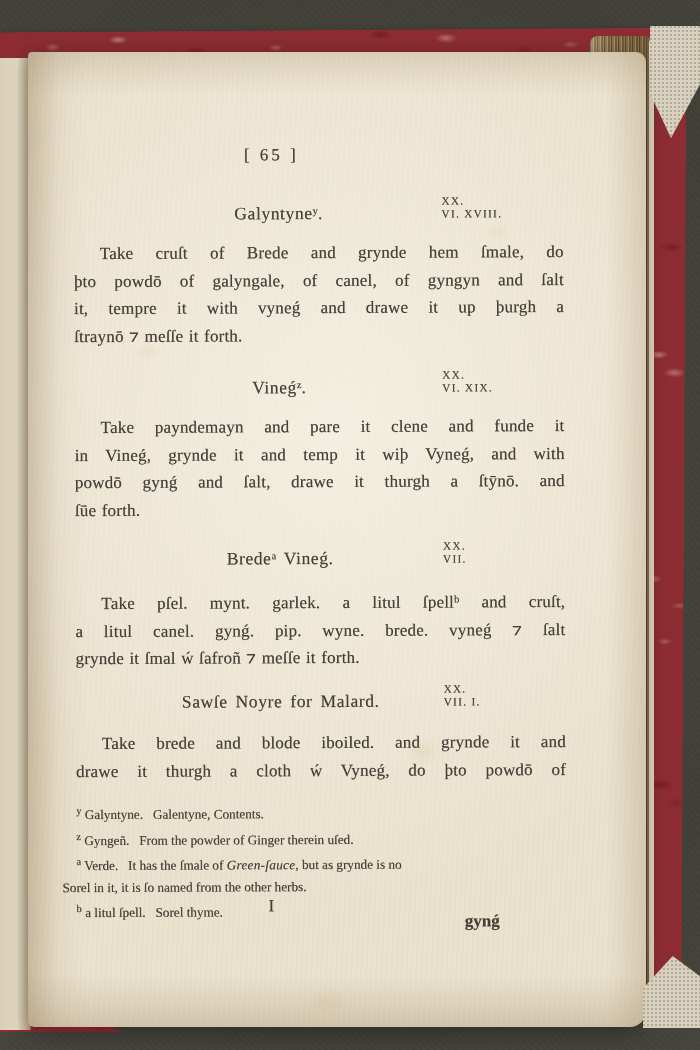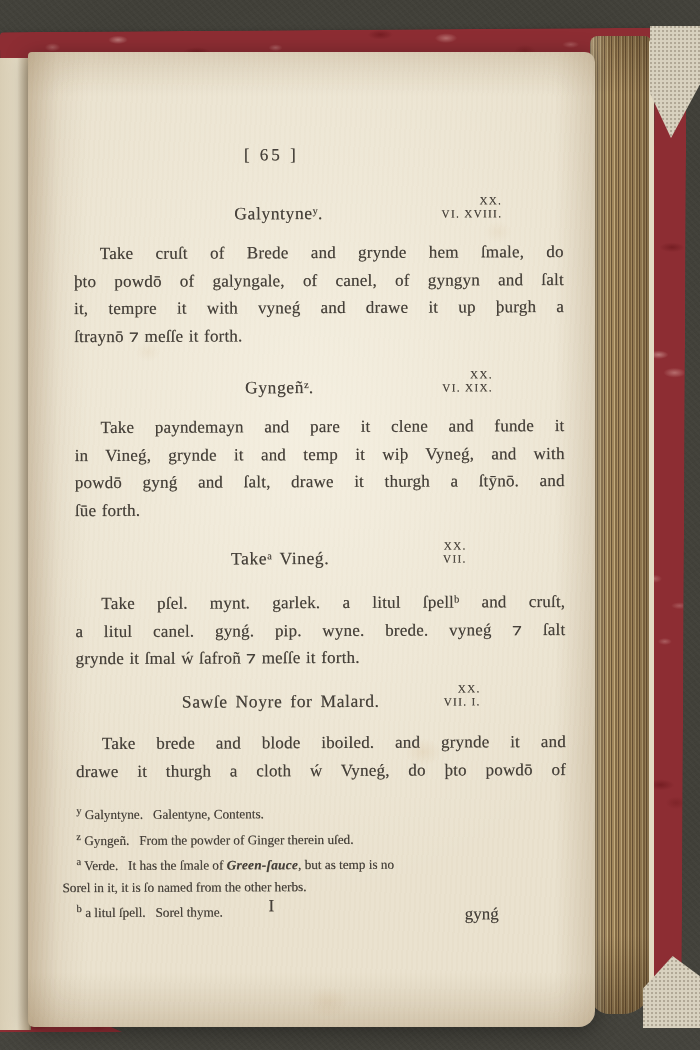--- a/index.html
+++ b/index.html
@@ -41,21 +41,21 @@
     background-image:radial-gradient(circle at 1px 1px, rgba(118,108,88,0.4) 1px, transparent 1.6px);
     background-size:4px 4px;}
   .vellum-tr{position:absolute;left:650px;top:26px;width:50px;height:112px;z-index:3;
     clip-path:polygon(0 0,100% 0,100% 52%,42% 100%,0 60%);}
   .vellum-br{position:absolute;left:643px;top:956px;width:57px;height:72px;z-index:3;
     clip-path:polygon(0 45%,52% 0,100% 28%,100% 100%,0 100%);}
 
   .facing-page{position:absolute;left:0;top:58px;width:31px;height:972px;z-index:1;
     background:linear-gradient(90deg,#d8cdb4,#e5dcc5 55%,#bcab8e 92%,#86765a);}
 
-  .page{position:absolute;left:28px;top:52px;width:567px;height:975px;z-index:2;
+  .page{position:absolute;left:28px;top:52px;width:618px;height:975px;z-index:2;
     background-color:#eae2cf;border-radius:4px 10px 16px 6px;
     background-image:
       radial-gradient(26px 20px at 395px 700px, rgba(185,140,80,0.12), transparent 70%),
       radial-gradient(18px 14px at 120px 300px, rgba(185,140,80,0.08), transparent 70%),
       radial-gradient(30px 22px at 300px 950px, rgba(185,140,80,0.10), transparent 70%),
       radial-gradient(20px 16px at 470px 180px, rgba(185,140,80,0.08), transparent 70%),
       radial-gradient(90% 65% at 50% 38%, rgba(255,252,242,0.5), transparent 75%),
       linear-gradient(90deg, rgba(140,110,70,0.30), rgba(140,110,70,0.07) 30px, transparent 60px),
       linear-gradient(270deg, rgba(140,110,70,0.16), transparent 40px),
       linear-gradient(0deg, rgba(140,110,70,0.20), transparent 55px),
@@ -66,38 +66,38 @@
   .textcol{position:absolute;left:47px;top:0;width:490px;height:100%;
     color:#45403a;transform:rotate(-0.25deg);
     text-shadow:0.2px 0.2px 0.4px rgba(62,52,40,0.55);}
 
   .pageno{position:absolute;left:73px;top:93px;width:250px;text-align:center;
     font-size:17px;letter-spacing:3px;white-space:pre;}
 
   .sechead{position:absolute;left:0;width:490px;height:30px;}
   .sectitle{width:410px;text-align:center;font-size:17.5px;letter-spacing:0.6px;word-spacing:3px;}
   .ref{position:absolute;left:368px;top:-8px;font-size:11px;line-height:12.5px;
-    letter-spacing:1.4px;white-space:pre;text-align:right;}
+    letter-spacing:1.4px;white-space:pre;}
 
   .para{position:absolute;left:0;width:490px;font-size:17px;line-height:27.5px;
     letter-spacing:0.2px;word-spacing:1px;}
   .pline{text-align:justify;text-align-last:justify;}
   .pline.first{text-indent:26px;}
   .pline.last{text-align-last:left;}
 
   .sup{font-size:10.5px;vertical-align:5px;letter-spacing:0;}
 
   .footnotes{position:absolute;left:0;top:747px;width:492px;font-size:13.2px;line-height:21.5px;}
   .fn{white-space:pre-wrap;}
   .fn .outdent{margin-left:-14px;display:block;}
-  .fn i{letter-spacing:0.3px;font-weight:bold;}
+  .fn i{letter-spacing:0.3px;}
 
   .bottomline{position:absolute;left:0;top:844px;width:490px;height:30px;font-size:17px;}
   .signature{position:absolute;left:192px;top:0;}
-  .catchword{position:absolute;left:388px;top:9px;}
+  .catchword{position:absolute;left:388px;top:16px;font-weight:bold;}
 </style>
 </head>
 <body>
 
 <div class="scene">
 
   <div class="cover-top marble"></div>
   <div class="cover-right marble"></div>
   <div class="cover-bl marble"></div>
 
@@ -119,53 +119,53 @@
         <div class="ref"><span>XX.</span><br><span>VI. XVIII.</span></div>
       </div>
       <div class="para" style="top:187px">
         <div class="pline first">Take cruſt of Brede and grynde hem ſmale, do</div>
         <div class="pline">þto powdō of galyngale, of canel, of gyngyn and ſalt</div>
         <div class="pline">it, tempre it with vyneǵ and drawe it up þurgh a</div>
         <div class="pline last">ſtraynō ⁊ meſſe it forth.</div>
       </div>
 
       <div class="sechead" style="top:325px">
-        <div class="sectitle"><span>Gyngeñ</span><span class="sup">z</span><span>.</span></div>
+        <div class="sectitle"><span>Vineǵ</span><span class="sup">z</span><span>.</span></div>
         <div class="ref"><span>XX.</span><br><span>VI. XIX.</span></div>
       </div>
       <div class="para" style="top:361px">
         <div class="pline first">Take payndemayn and pare it clene and funde it</div>
         <div class="pline">in Vineǵ, grynde it and temp it wiþ Vyneǵ, and with</div>
         <div class="pline">powdō gynǵ and ſalt, drawe it thurgh a ſtȳnō. and</div>
         <div class="pline last">ſūe forth.</div>
       </div>
 
       <div class="sechead" style="top:496px">
-        <div class="sectitle"><span>Take</span><span class="sup">a</span><span> Vineǵ.</span></div>
+        <div class="sectitle"><span>Brede</span><span class="sup">a</span><span> Vineǵ.</span></div>
         <div class="ref"><span>XX.</span><br><span>VII.</span></div>
       </div>
       <div class="para" style="top:534px">
         <div class="pline first"><span>Take pſel. mynt. garlek. a litul ſpell</span><span class="sup">b</span><span> and cruſt,</span></div>
         <div class="pline">a litul canel. gynǵ. pip. wyne. brede. vyneǵ ⁊ ſalt</div>
         <div class="pline last">grynde it ſmal ẃ ſafroñ ⁊ meſſe it forth.</div>
       </div>
 
       <div class="sechead" style="top:639px">
         <div class="sectitle"><span>Sawſe Noyre for Malard.</span></div>
         <div class="ref"><span>XX.</span><br><span>VII. I.</span></div>
       </div>
       <div class="para" style="top:677px">
         <div class="pline first">Take brede and blode iboiled. and grynde it and</div>
         <div class="pline">drawe it thurgh a cloth ẃ Vyneǵ, do þto powdō of</div>
       </div>
 
       <div class="footnotes">
         <div class="fn"><span class="sup">y</span><span> Galyntyne.   Galentyne, Contents.</span></div>
         <div class="fn"><span class="sup">z</span><span> Gyngeñ.   From the powder of Ginger therein uſed.</span></div>
-        <div class="fn"><span class="sup">a</span><span> Verde.   It has the ſmale of </span><i>Green-ſauce</i><span>, but as temp is no</span><span class="outdent">Sorel in it, it is ſo named from the other herbs.</span></div>
+        <div class="fn"><span class="sup">a</span><span> Verde.   It has the ſmale of </span><i>Green-ſauce</i><span>, but as grynde is no</span><span class="outdent">Sorel in it, it is ſo named from the other herbs.</span></div>
         <div class="fn"><span class="sup">b</span><span> a litul ſpell.   Sorel thyme.</span></div>
       </div>
 
       <div class="bottomline">
         <span class="signature">I</span>
         <span class="catchword">gynǵ</span>
       </div>
 
     </div>
   </div>

